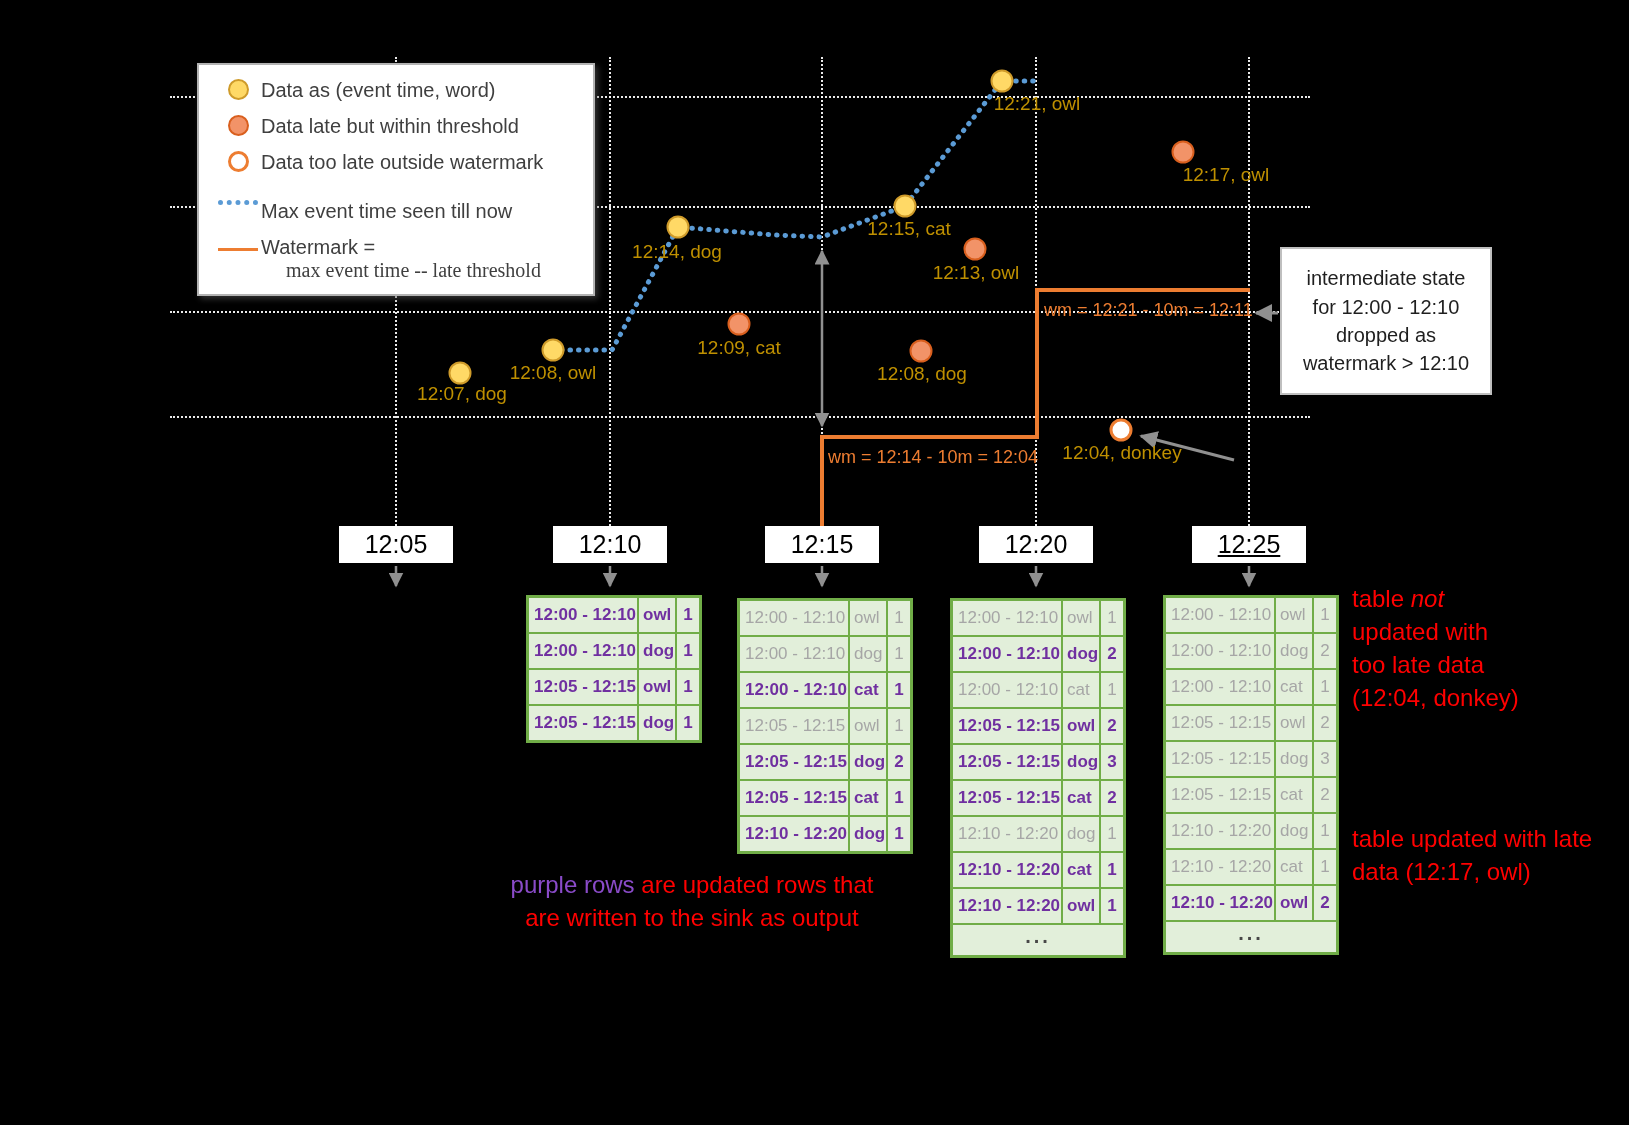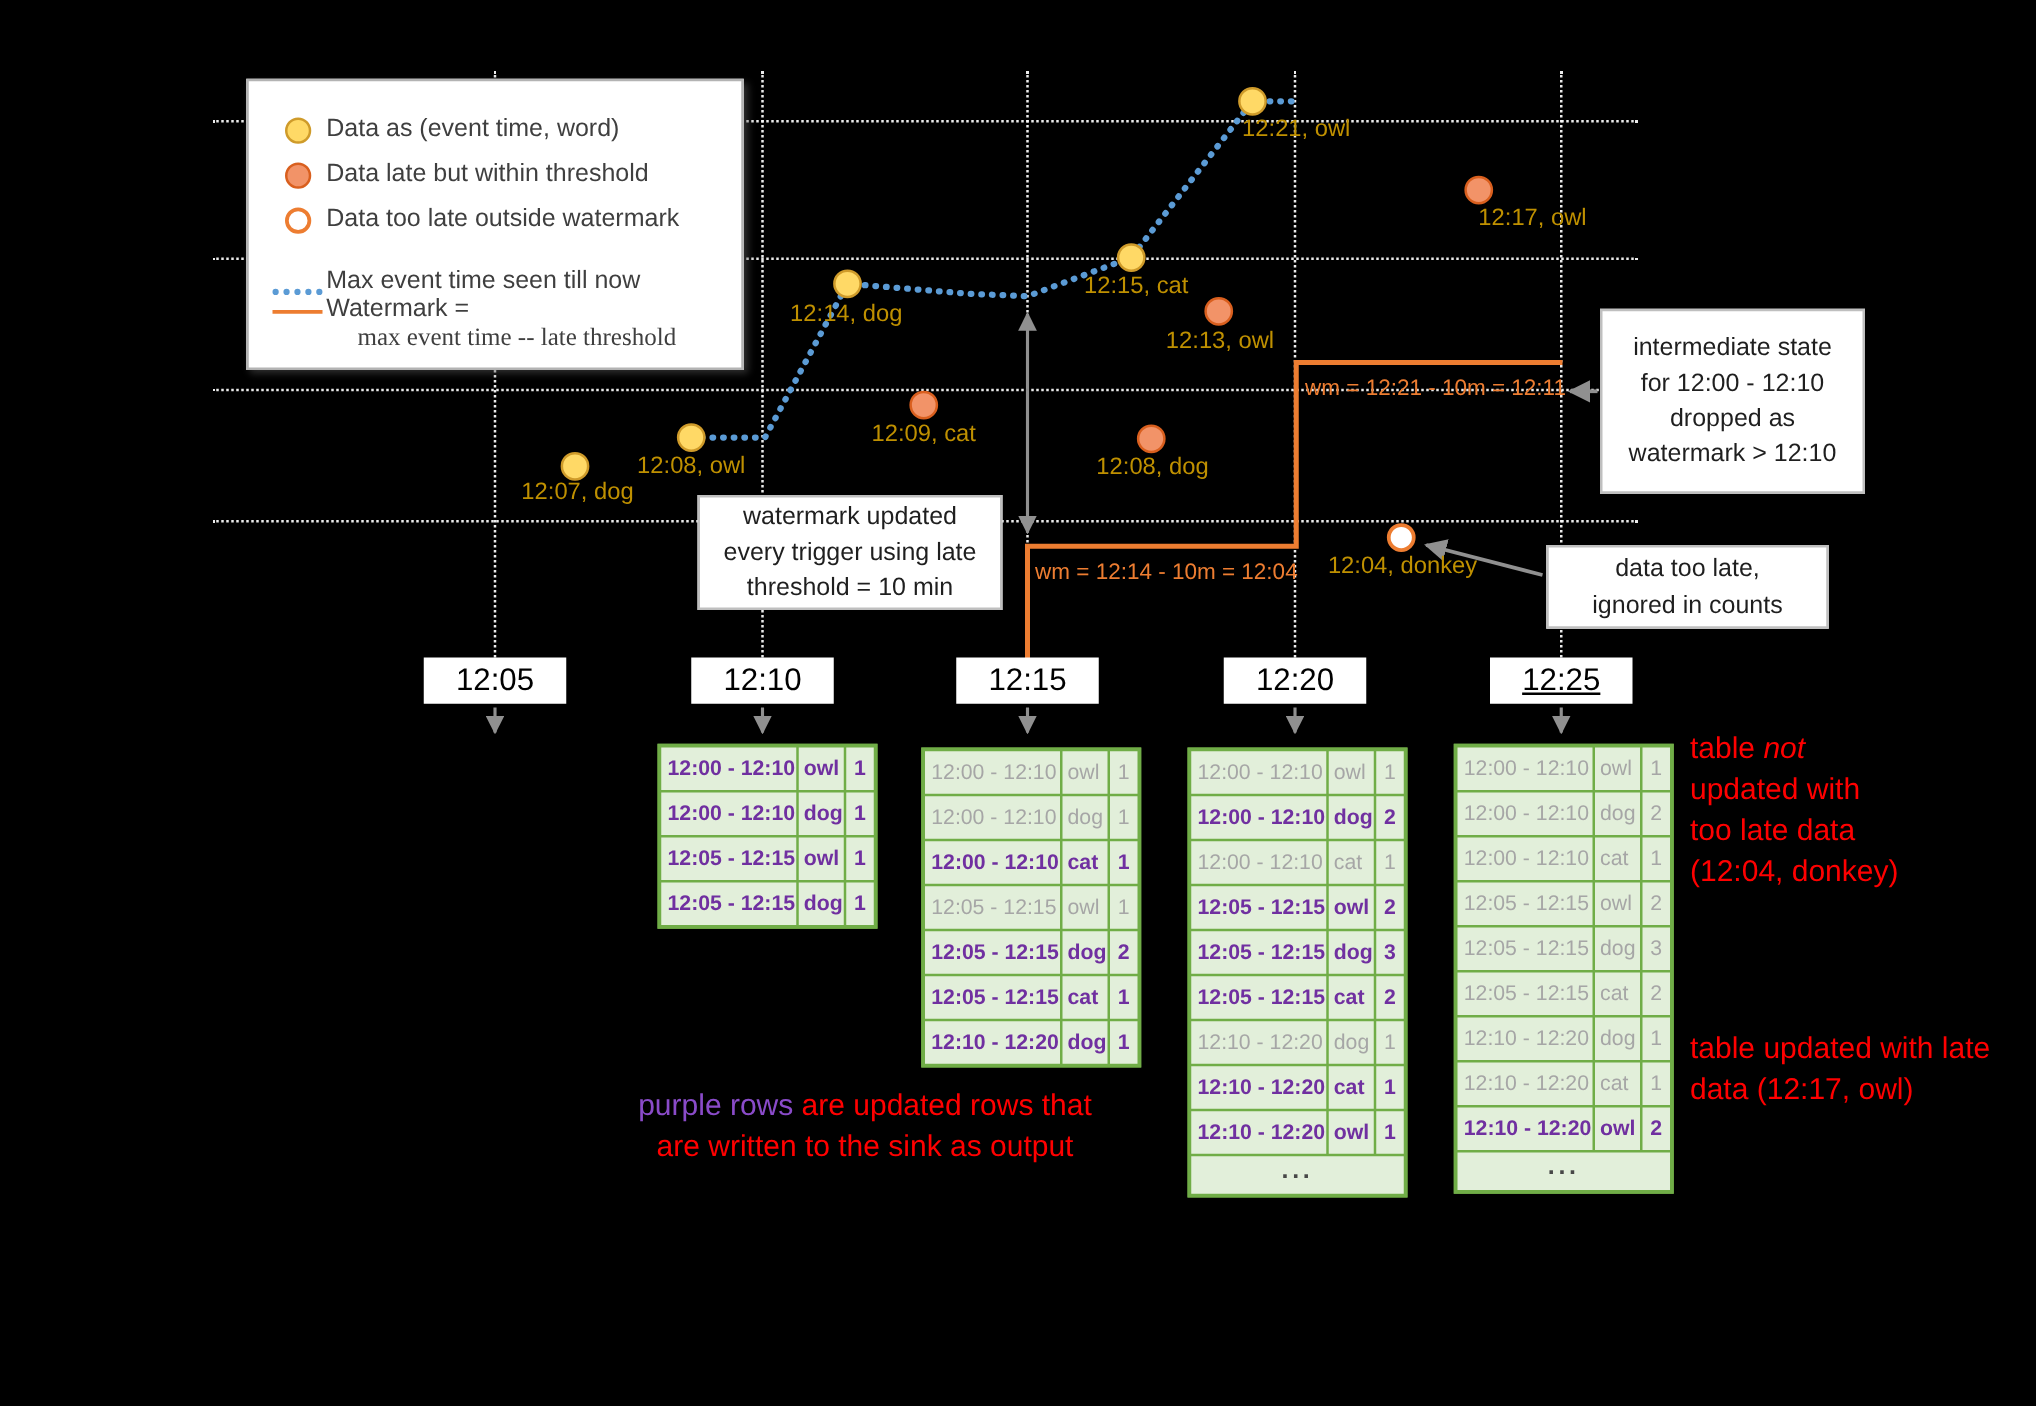--- a/index.html
+++ b/index.html
@@ -21,21 +21,21 @@
   .pt.ontime{width:23px;height:23px;background:var(--c-yellow,#ffd966);border:2.5px solid #cf9b2a;}
   .pt.late{width:23px;height:23px;background:#f29368;border:2.5px solid #d95f1e;}
   .pt.toolate{width:23px;height:23px;background:#fff;border:3.5px solid var(--c-orange,#ed7d31);}
   .pt-label{position:absolute;transform:translateX(-50%);color:var(--c-gold,#bf9000);
             font-size:19px;white-space:nowrap;z-index:4;}
 
   
   .legend{position:absolute;left:197px;top:63px;width:398px;box-sizing:border-box;background:#fff;
           border:2px solid #b3b3b3;box-shadow:3px 3px 6px rgba(80,80,80,.6);z-index:6;
           padding:14px 14px 12px 16px;color:#3f3f3f;font-size:20px;}
-  .lg-row{display:flex;align-items:flex-end;min-height:36px;}
+  .lg-row{display:flex;align-items:flex-start;min-height:36px;}
   .lg-gap{margin-top:13px;}
   .lg-icon{width:46px;display:flex;justify-content:center;align-items:center;flex:0 0 46px;}
   .dot{width:21px;height:21px;border-radius:50%;box-sizing:border-box;}
   .dot.ontime{background:var(--c-yellow,#ffd966);border:2px solid #cf9b2a;}
   .dot.late{background:#f29368;border:2px solid #d95f1e;}
   .dot.toolate{background:#fff;border:3px solid var(--c-orange,#ed7d31);}
   .sample-blue{width:40px;height:0;border-top:5px dotted var(--c-blue,#5b9bd5);}
   .sample-orange{width:40px;height:0;border-top:3px solid var(--c-orange,#ed7d31);}
   .lg-sub{padding-left:25px;font-family:Liberation Serif, serif;}
 
@@ -265,29 +265,24 @@
         <div class="cell window updated">12:10 - 12:20</div>
         <div class="cell word updated">owl</div>
         <div class="cell count updated">2</div>
         <div class="cell ellipsis">...</div>
       </div>
     </div>
 
   <span class="wm-label" style="left:828px;top:447px">wm = 12:14 - 10m = 12:04</span>
   <span class="wm-label" style="left:1044px;top:300px">wm = 12:21 - 10m = 12:11</span>
 
-  <div class="callout" style="left:558px;top:396px;width:244px;height:92px">watermark updated
-every trigger using late
-threshold = 10 min</div>
   <div class="callout" style="left:1280px;top:247px;width:212px;height:148px">intermediate state
 for 12:00 - 12:10
 dropped as
 watermark &gt; 12:10</div>
-  <div class="callout" style="left:1237px;top:436px;width:226px;height:67px">data too late,
-ignored in counts</div>
 
   <div class="note note-center" style="left:492px;top:868px">
     <span class="purple">purple rows</span><span> are updated rows that</span><br>
     <span>are written to the sink as output</span>
   </div>
   <div class="note" style="left:1352px;top:582px">
     <span>table </span><em>not</em>
     <div class="pre">updated with
 too late data
 (12:04, donkey)</div>

